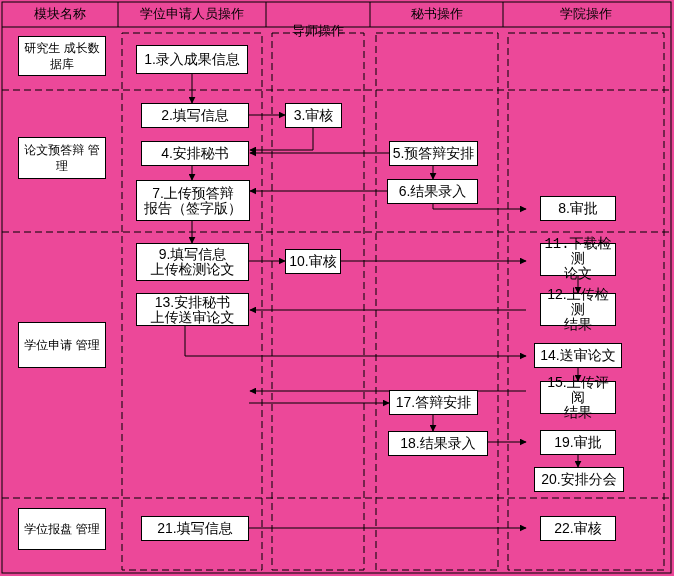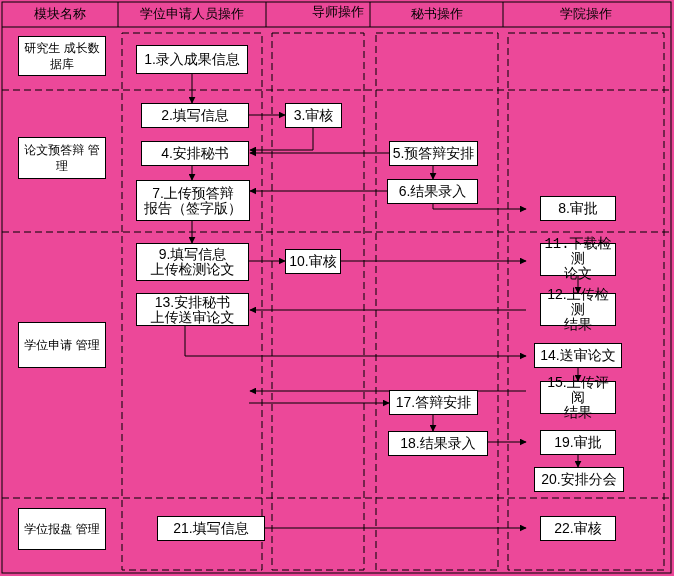--- a/index.html
+++ b/index.html
@@ -133,21 +133,21 @@
 
     <line x1="249" y1="528" x2="526" y2="528" stroke="#000" stroke-width="1" marker-end="url(#arrow)"></line>
   </svg>
 
   <div class="hdr" style="left:20px; top:6px; width:80px;">
     <span>模块名称</span>
   </div>
   <div class="hdr" style="left:122px; top:6px; width:140px;">
     <span>学位申请人员操作</span>
   </div>
-  <div class="hdr" style="left:272px; top:4px; width:92px;text-align:right;">
+  <div class="hdr" style="left:272px; top:23px; width:92px;">
     <span>导师操作</span>
   </div>
   <div class="hdr" style="left:376px; top:6px; width:122px;">
     <span>秘书操作</span>
   </div>
   <div class="hdr" style="left:508px; top:6px; width:156px;">
     <span>学院操作</span>
   </div>
 
   <div class="rowlabel" style="left:18px; top:36px; width:88px; height:40px;">
@@ -289,21 +289,21 @@
         <span>19.审批</span>
       </div>
   </div>
 
   <div class="node" style="left:534px; top:467px; width:90px; height:25px;">
     <div>
         <span>20.安排分会</span>
       </div>
   </div>
 
-  <div class="node" style="left:157px; top:516px; width:108px; height:25px;">
+  <div class="node" style="left:141px; top:516px; width:108px; height:25px;">
     <div>
         <span>21.填写信息</span>
       </div>
   </div>
 
   <div class="node" style="left:540px; top:516px; width:76px; height:25px;">
     <div>
         <span>22.审核</span>
       </div>
   </div>

